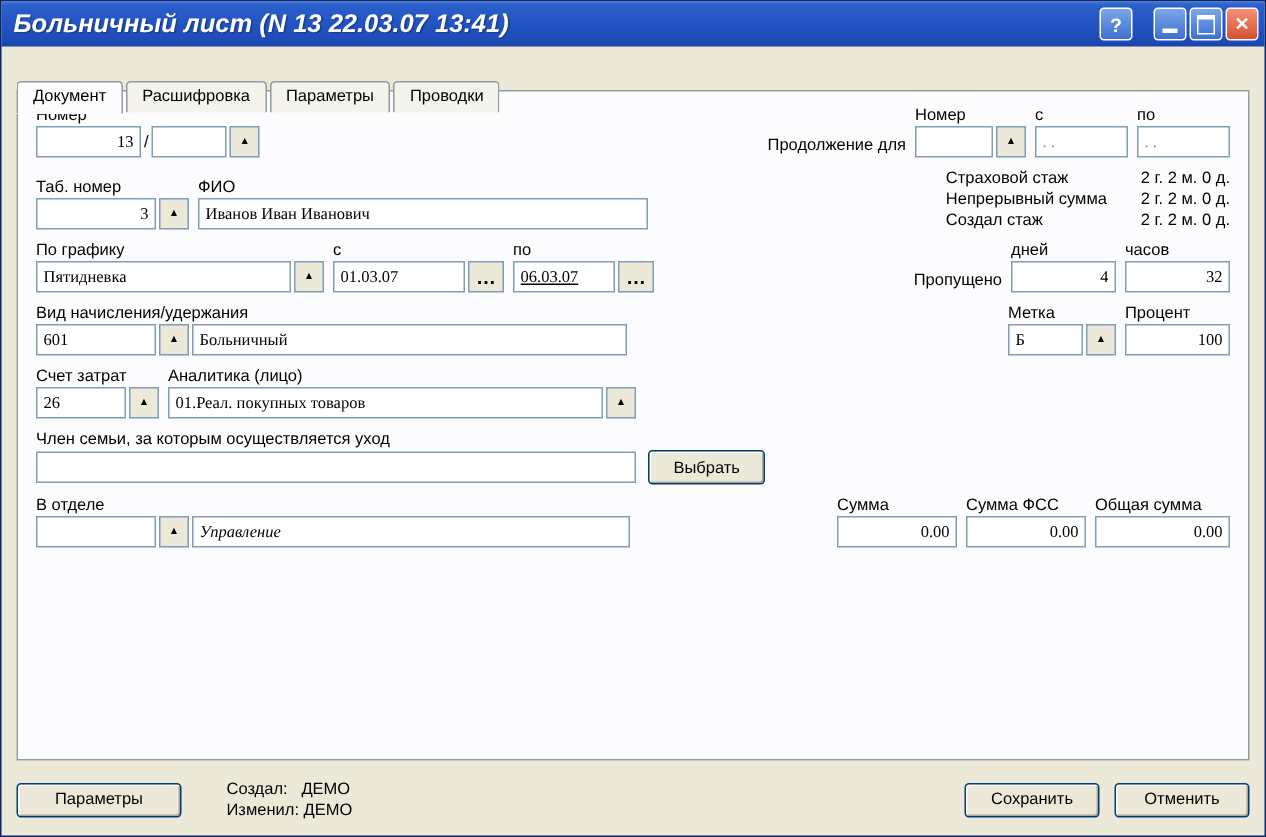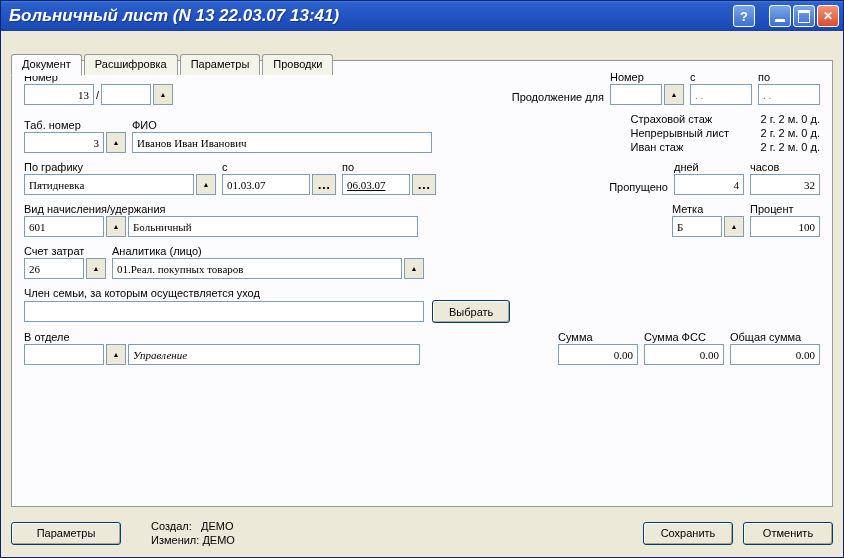--- a/index.html
+++ b/index.html
@@ -139,25 +139,25 @@
           <span class="lbl">ФИО</span>
           <input class="fld" style="width: 300px;" value="Иванов Иван Иванович">
         </div>
         <div class="spacer"></div>
         <div class="lblcol" style="gap:2px">
           <div class="stazh-row">
               <span class="stazh-lbl">Страховой стаж</span>
               <span class="stazh-val">2 г.  2 м.  0 д.</span>
             </div>
           <div class="stazh-row">
-              <span class="stazh-lbl">Непрерывный лист</span>
+              <span class="stazh-lbl">Непрерывный сумма</span>
               <span class="stazh-val">2 г.  2 м.  0 д.</span>
             </div>
           <div class="stazh-row">
-              <span class="stazh-lbl">Иван стаж</span>
+              <span class="stazh-lbl">Создал стаж</span>
               <span class="stazh-val">2 г.  2 м.  0 д.</span>
             </div>
         </div>
       </div>
 
       <div class="row">
         <div class="lblcol">
           <span class="lbl">По графику</span>
           <div style="display:flex;gap:2px">
             <input class="fld" style="width: 170px;" value="Пятидневка">

